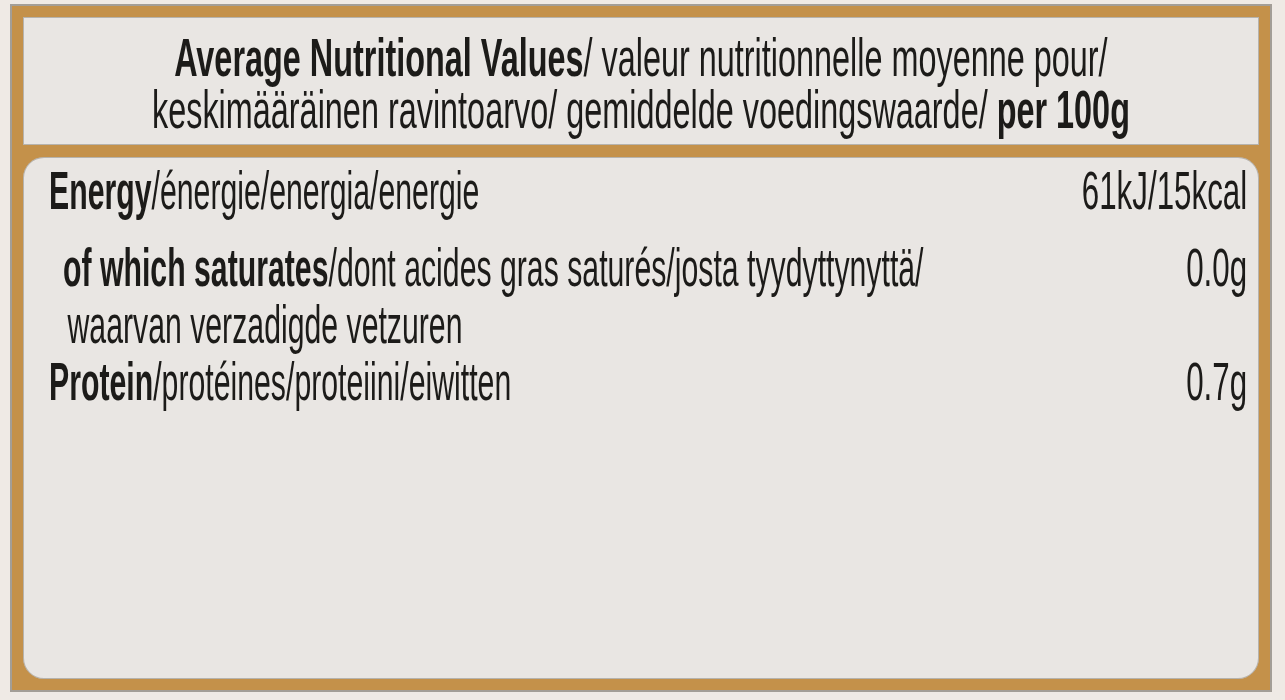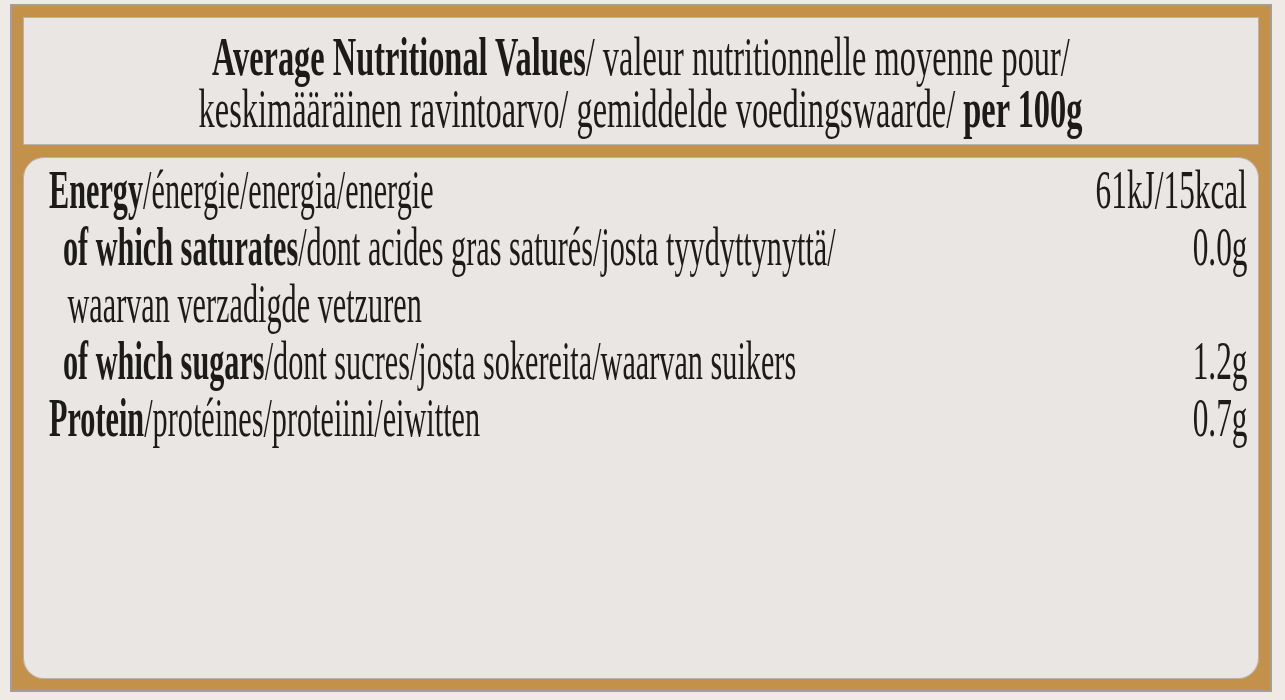--- a/index.html
+++ b/index.html
@@ -22,21 +22,20 @@
     background:var(--gold);
     border:11px solid var(--gold);
     box-shadow:0 0 0 2px rgba(88,82,73,0.5);
     display:flex;
     flex-direction:column;
     gap:12px;
   }
   .section{
     background:var(--panel-bg);
     box-shadow:inset 0 0 0 1px rgba(88,82,73,0.35);
-    font-family:Liberation Serif, serif;
   }
   .header-section{
     height:128px;
     flex:0 0 auto;
     padding-top:14px;
     overflow:hidden;
   }
   .hline{
     display:flex;
     justify-content:center;
@@ -58,21 +57,21 @@
     overflow:hidden;
     border-radius:21px;
   }
   .row{
     position:relative;
     height:57px;
     font-size:54px;
     line-height:57px;
     white-space:nowrap;
   }
-  .row.tall{ height:114px; }
+  .row.tall{ height:114px;margin-top:20px; }
   .row .lbl{
     position:absolute;
     left:0; top:0;
     transform:scaleX(0.56);
     transform-origin:0 0;
     white-space:nowrap;
   }
   .row.indent .lbl{ left:14px; }
   .row .lbl .l2{ display:block; padding-left:8px; }
   .row .val{
@@ -101,23 +100,19 @@
   <div class="section body-section">
 
   <div class="row">
     <span class="lbl"><b>Energy</b><span>/énergie/energia/energie</span></span>
     <span class="val">61kJ/15kcal</span>
   </div>
       <div class="row tall indent">
     <span class="lbl"><b>of which saturates</b><span>/dont acides gras saturés/josta tyydyttynyttä/</span><span class="l2">waarvan verzadigde vetzuren</span></span>
     <span class="val">0.0g</span>
   </div>
-      <div class="row indent">
-    <span class="lbl"><b>of which sugars</b><span>/dont sucres/josta sokereita/waarvan suikers</span></span>
-    <span class="val">1.2g</span>
-  </div>
       <div class="row">
     <span class="lbl"><b>Protein</b><span>/protéines/proteiini/eiwitten</span></span>
     <span class="val">0.7g</span>
   </div>
     </div>
 
 </div>
 
 </body></html>

